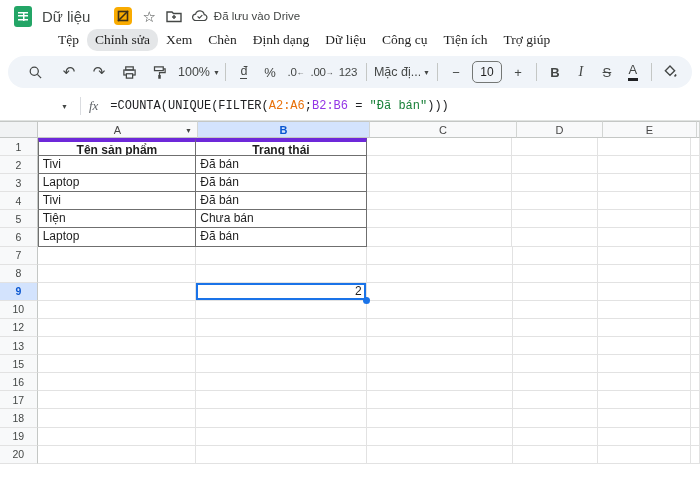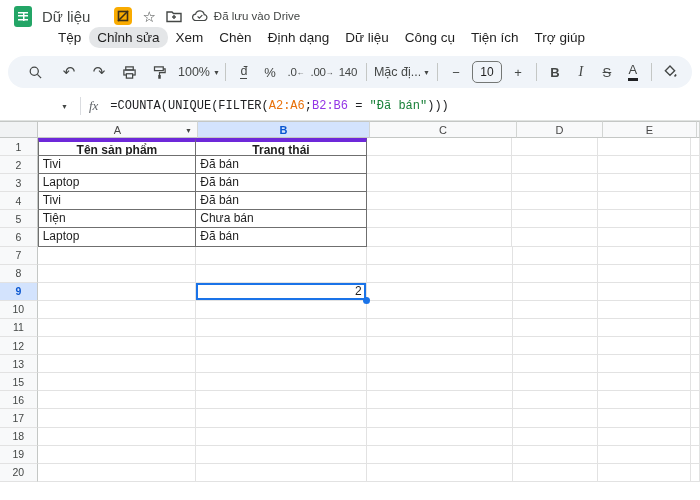--- a/index.html
+++ b/index.html
@@ -19,21 +19,21 @@
       linear-gradient(#fff,#fff) 0 7px/10px 1.5px no-repeat,
       linear-gradient(#fff,#fff) 4.5px 0/1.5px 9px no-repeat; }
   .doc-title { font-size:15px; font-weight:500; color:#444746; }
   .yellow-badge { width:18px; height:18px; background:#f9ab00; border-radius:4px;
     display:flex; align-items:center; justify-content:center; margin-left:14px; }
   .tb-ico { font-size:15px; color:#444746; line-height:1; }
   .saved-status { display:flex; align-items:center; gap:6px; font-size:11.5px; color:#444746; }
 
   
   #menubar { position:absolute; top:27px; left:50px; right:0; height:24px;
-    display:flex; align-items:flex-start; }
+    display:flex; align-items:flex-end;font-family:Liberation Serif, serif; }
   .menu-item { font-size:13.5px; color:#1f1f1f; padding:3px 8px; border-radius:10px;
     cursor:default; white-space:nowrap; }
   .menu-item.active { background:#e4e6e8; }
 
   
   #toolbar { position:absolute; top:56px; left:8px; right:8px; height:32px;
     background:#f0f4f9; border-radius:16px; display:flex; align-items:center;
     padding:0 6px; overflow:hidden; }
   .tbtn { min-width:26px; height:26px; display:flex; align-items:center; justify-content:center;
     border-radius:4px; color:#444746; font-size:13px; flex:0 0 auto; }
@@ -169,21 +169,21 @@
       </span>
     <span class="tbtn">%</span>
     <span class="tbtn num-fmt">
       <span>.0</span>
         <span class="mini">←</span>
     </span>
     <span class="tbtn num-fmt">
       <span>.00</span>
         <span class="mini">→</span>
     </span>
-    <span class="tbtn num-fmt">140</span>
+    <span class="tbtn num-fmt">123</span>
     <span class="tdiv"></span>
     <span class="tbtn" style="min-width:60px">
       <span class="font-label">Mặc đị...</span>
       <span class="caret">▼</span>
     </span>
     <span class="tdiv"></span>
     <span class="tbtn">−</span>
     <span class="size-box">10</span>
     <span class="tbtn">+</span>
     <span class="tdiv"></span>
@@ -316,29 +316,20 @@
         <div class="g-row">
           <div class="row-h">10</div>
           <div class="cell" style="width: 160px;"></div>
           <div class="cell" style="width: 172px;"></div>
           <div class="cell" style="width: 147px;"></div>
           <div class="cell" style="width: 86px;"></div>
           <div class="cell" style="width: 94px;"></div>
           <div class="cell" style="width: 3px;"></div>
         </div>
         <div class="g-row">
-          <div class="row-h">11</div>
-          <div class="cell" style="width: 160px;"></div>
-          <div class="cell" style="width: 172px;"></div>
-          <div class="cell" style="width: 147px;"></div>
-          <div class="cell" style="width: 86px;"></div>
-          <div class="cell" style="width: 94px;"></div>
-          <div class="cell" style="width: 3px;"></div>
-        </div>
-        <div class="g-row">
           <div class="row-h">12</div>
           <div class="cell" style="width: 160px;"></div>
           <div class="cell" style="width: 172px;"></div>
           <div class="cell" style="width: 147px;"></div>
           <div class="cell" style="width: 86px;"></div>
           <div class="cell" style="width: 94px;"></div>
           <div class="cell" style="width: 3px;"></div>
         </div>
         <div class="g-row">
           <div class="row-h">13</div>

